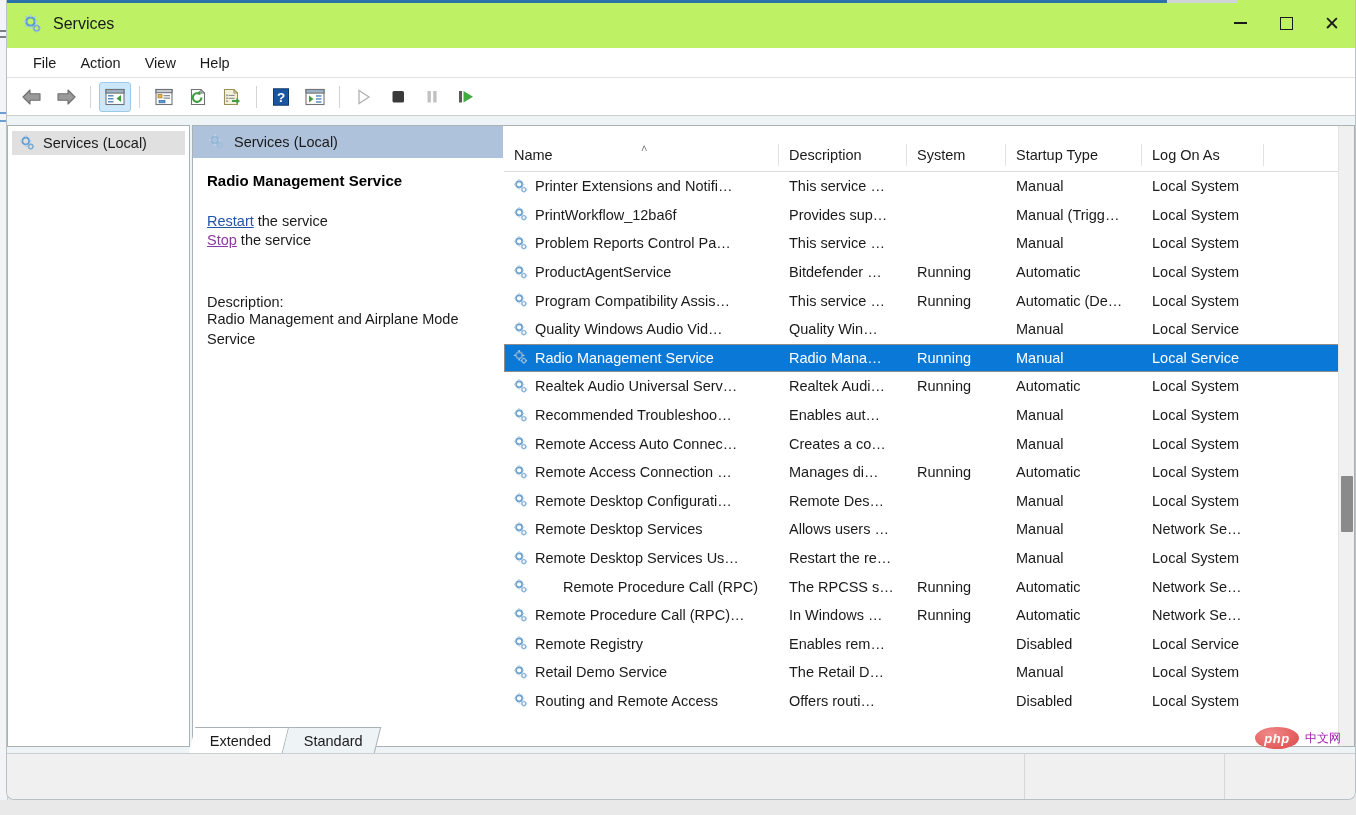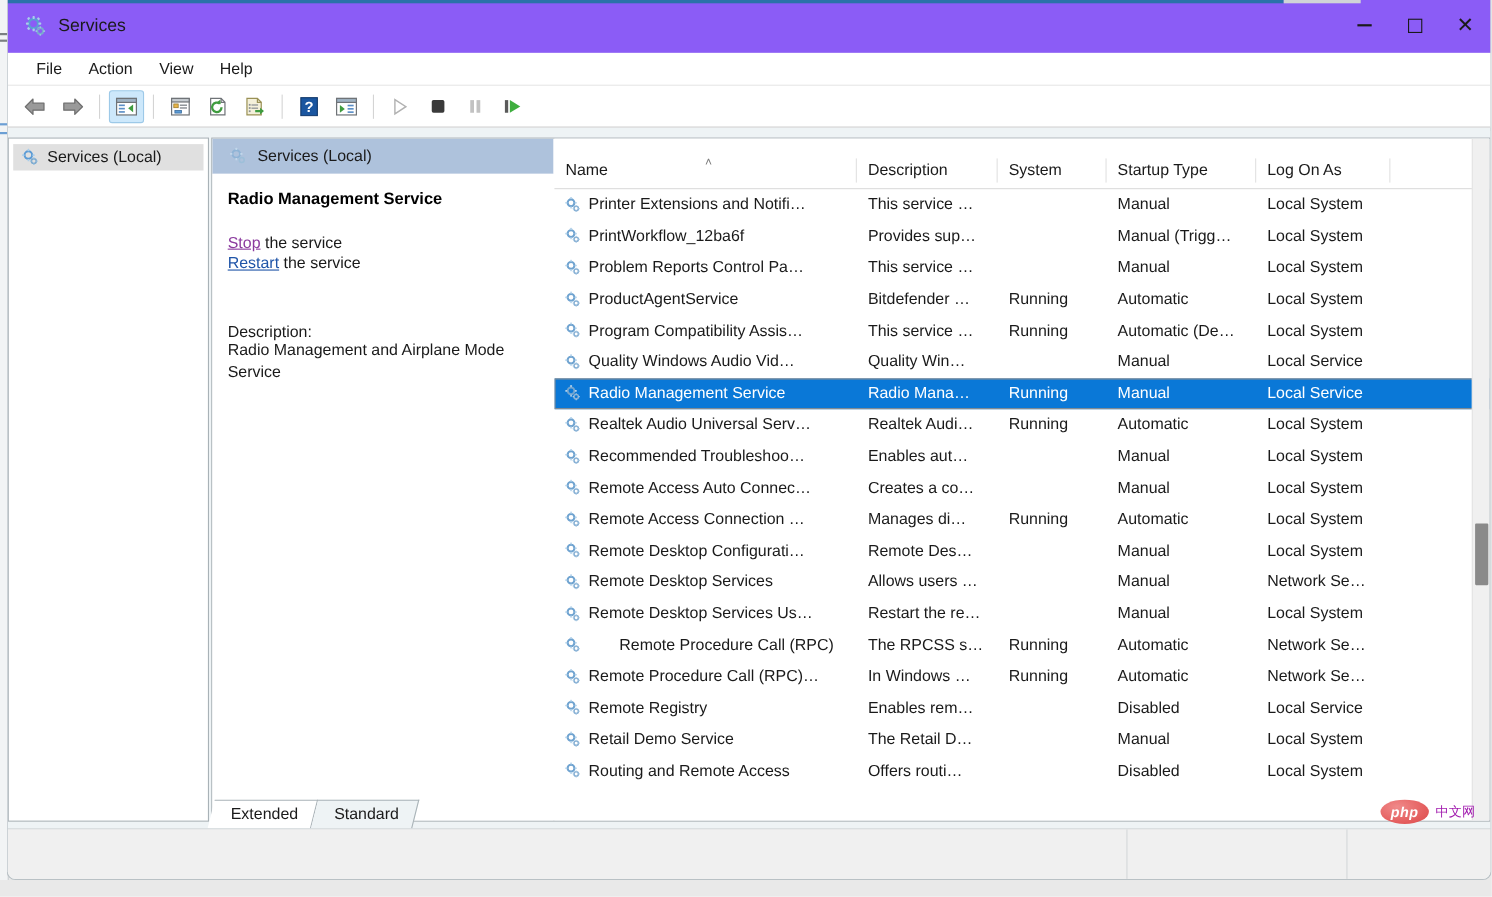--- a/index.html
+++ b/index.html
@@ -30,21 +30,21 @@
     border: 1px solid #b9c1c5;
     border-top: none;
     border-radius: 0 0 8px 8px;
     overflow: hidden;
   }
 
   
   .titlebar {
     position: relative;
     height: 48px;
-    background: #8b5cf6;
+    background: #bef264;
     display: flex; align-items: center;
   }
   .title-accent {
     position:absolute; left:0; top:0; height:3px; width:1160px;
     background:#2a72a8;
   }
   .title-accent2 {
     position:absolute; left:1160px; top:0; height:3px; width:70px;
     background:#d0d4d7;
   }
@@ -457,24 +457,24 @@
               </g>
           </svg>
         </span>
         <span class="dh-text">Services (Local)</span>
       </div>
 
       <div class="det-panel">
         <div class="det-title">Radio Management Service</div>
 
         <div class="det-link-row">
-          <span class="det-link stop">Stop</span><span> the service</span>
+          <span class="det-link restart">Restart</span><span> the service</span>
         </div>
         <div class="det-link-row">
-          <span class="det-link restart">Restart</span><span> the service</span>
+          <span class="det-link stop">Stop</span><span> the service</span>
         </div>
 
         <div class="det-desc-label">Description:</div>
         <div class="det-desc-body">Radio Management and Airplane Mode Service</div>
       </div>
 
       <div class="list-area">
         <div class="list-top-gap"></div>
 
         <div class="hdr">

